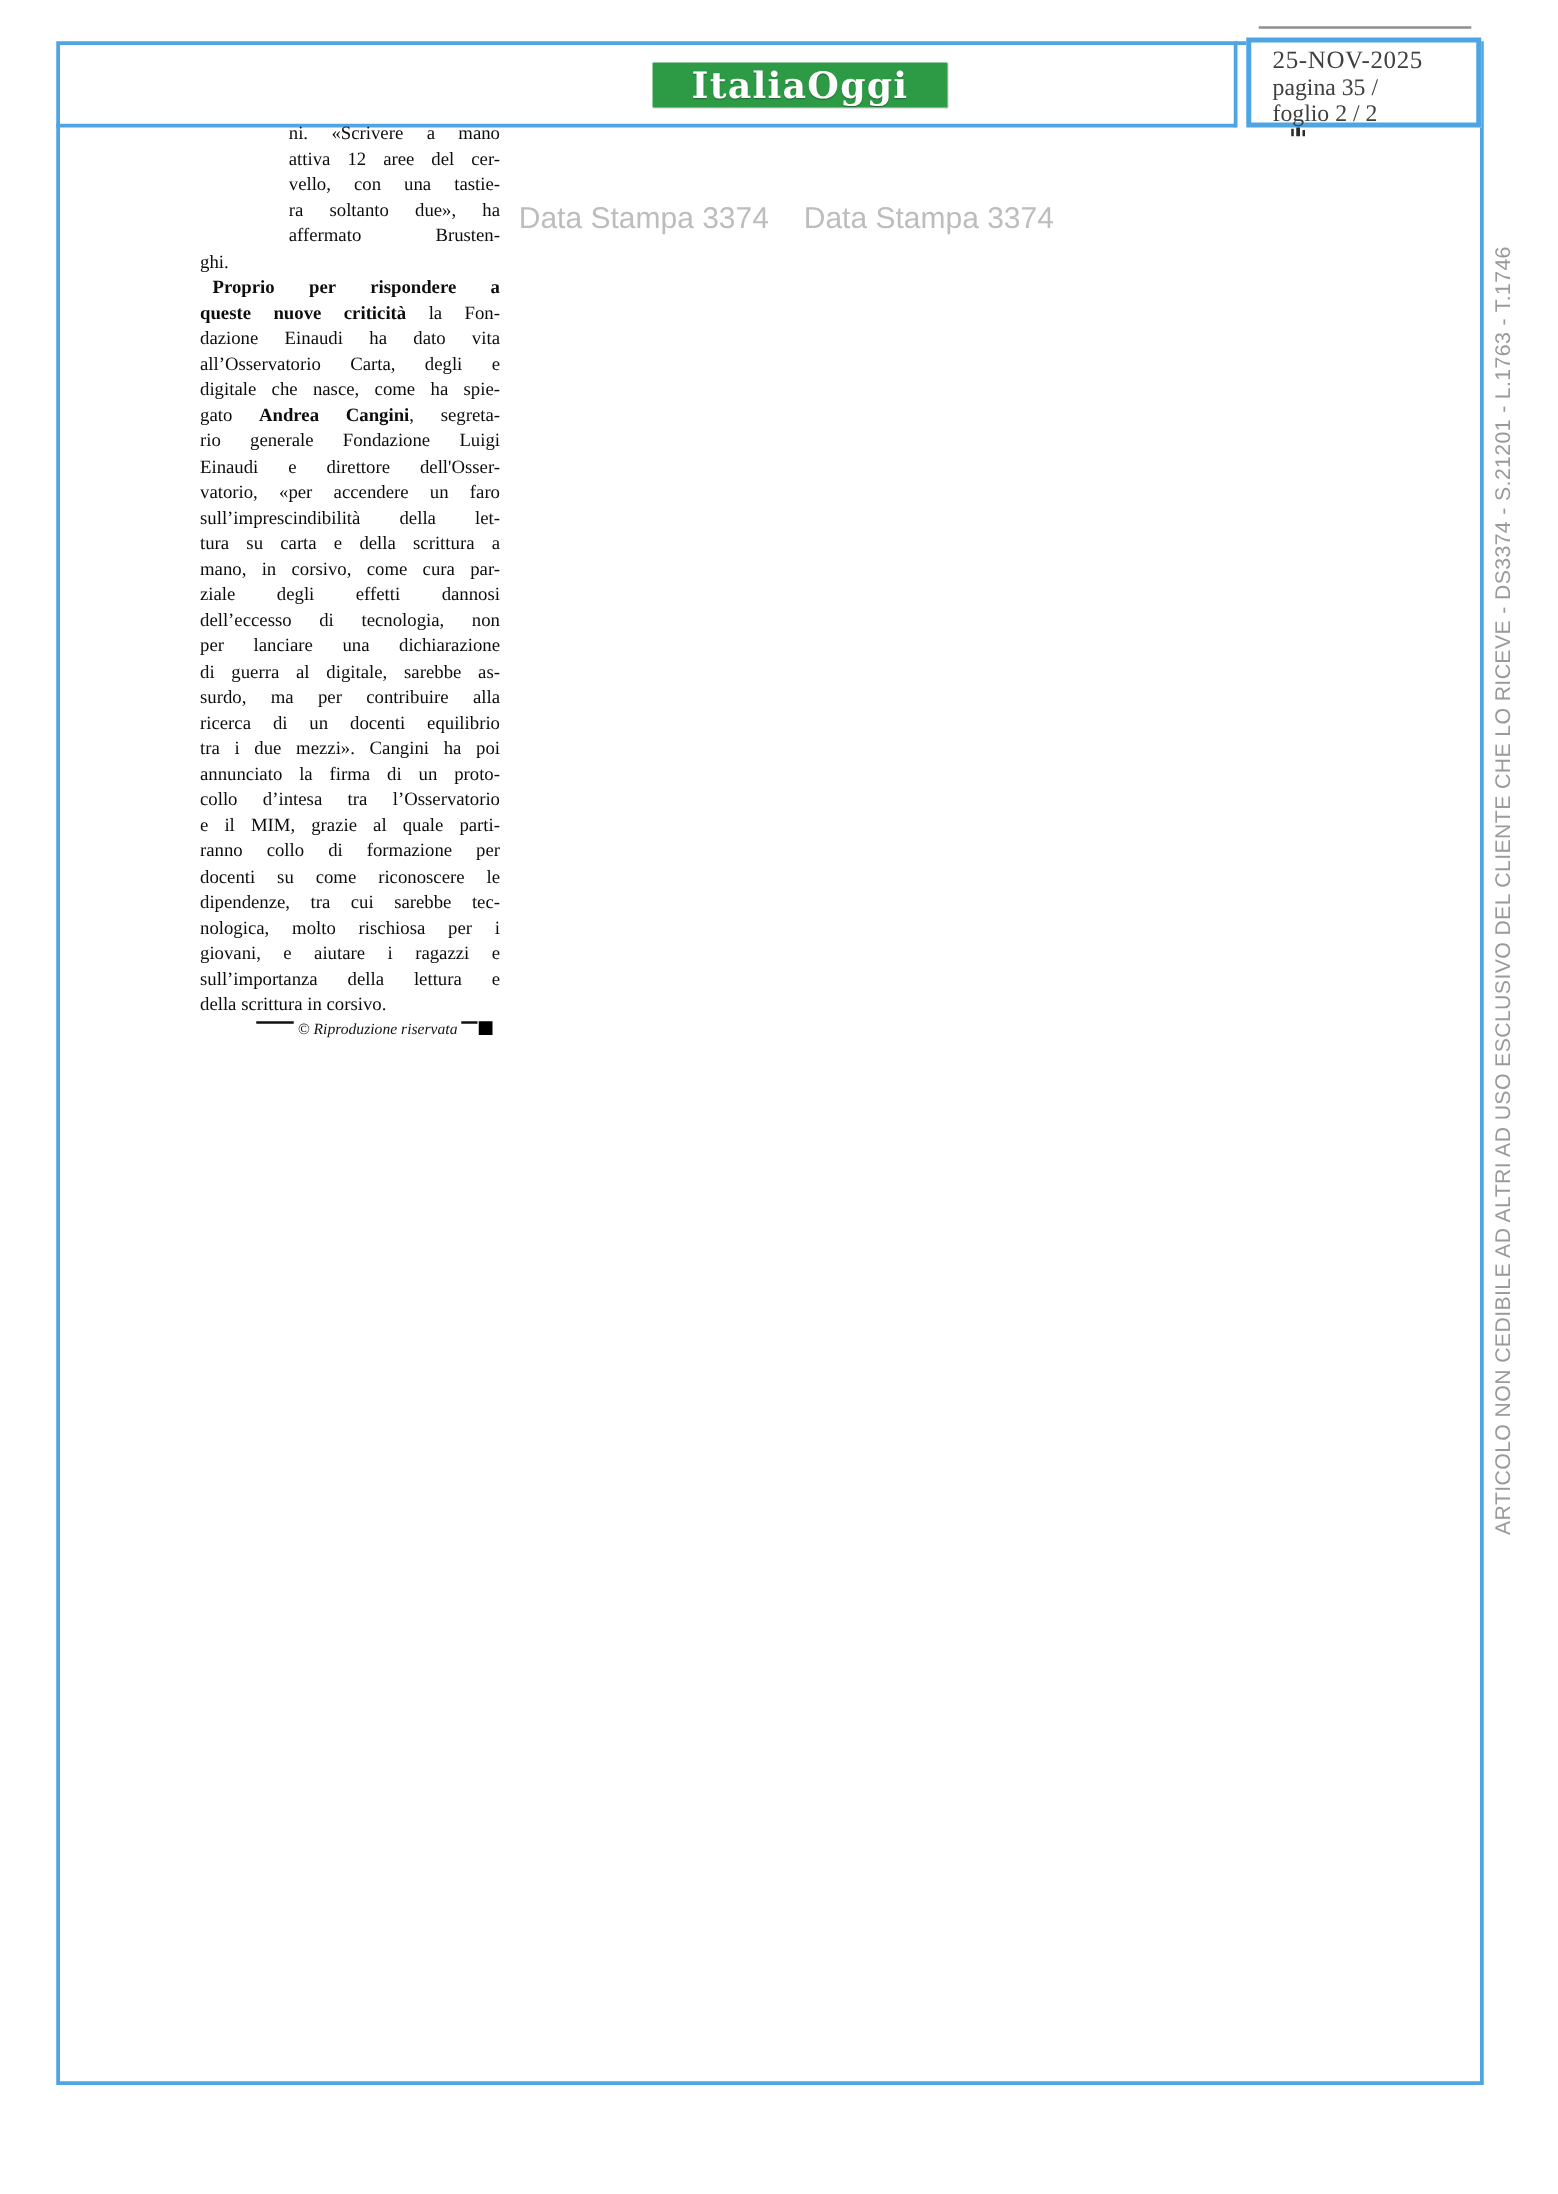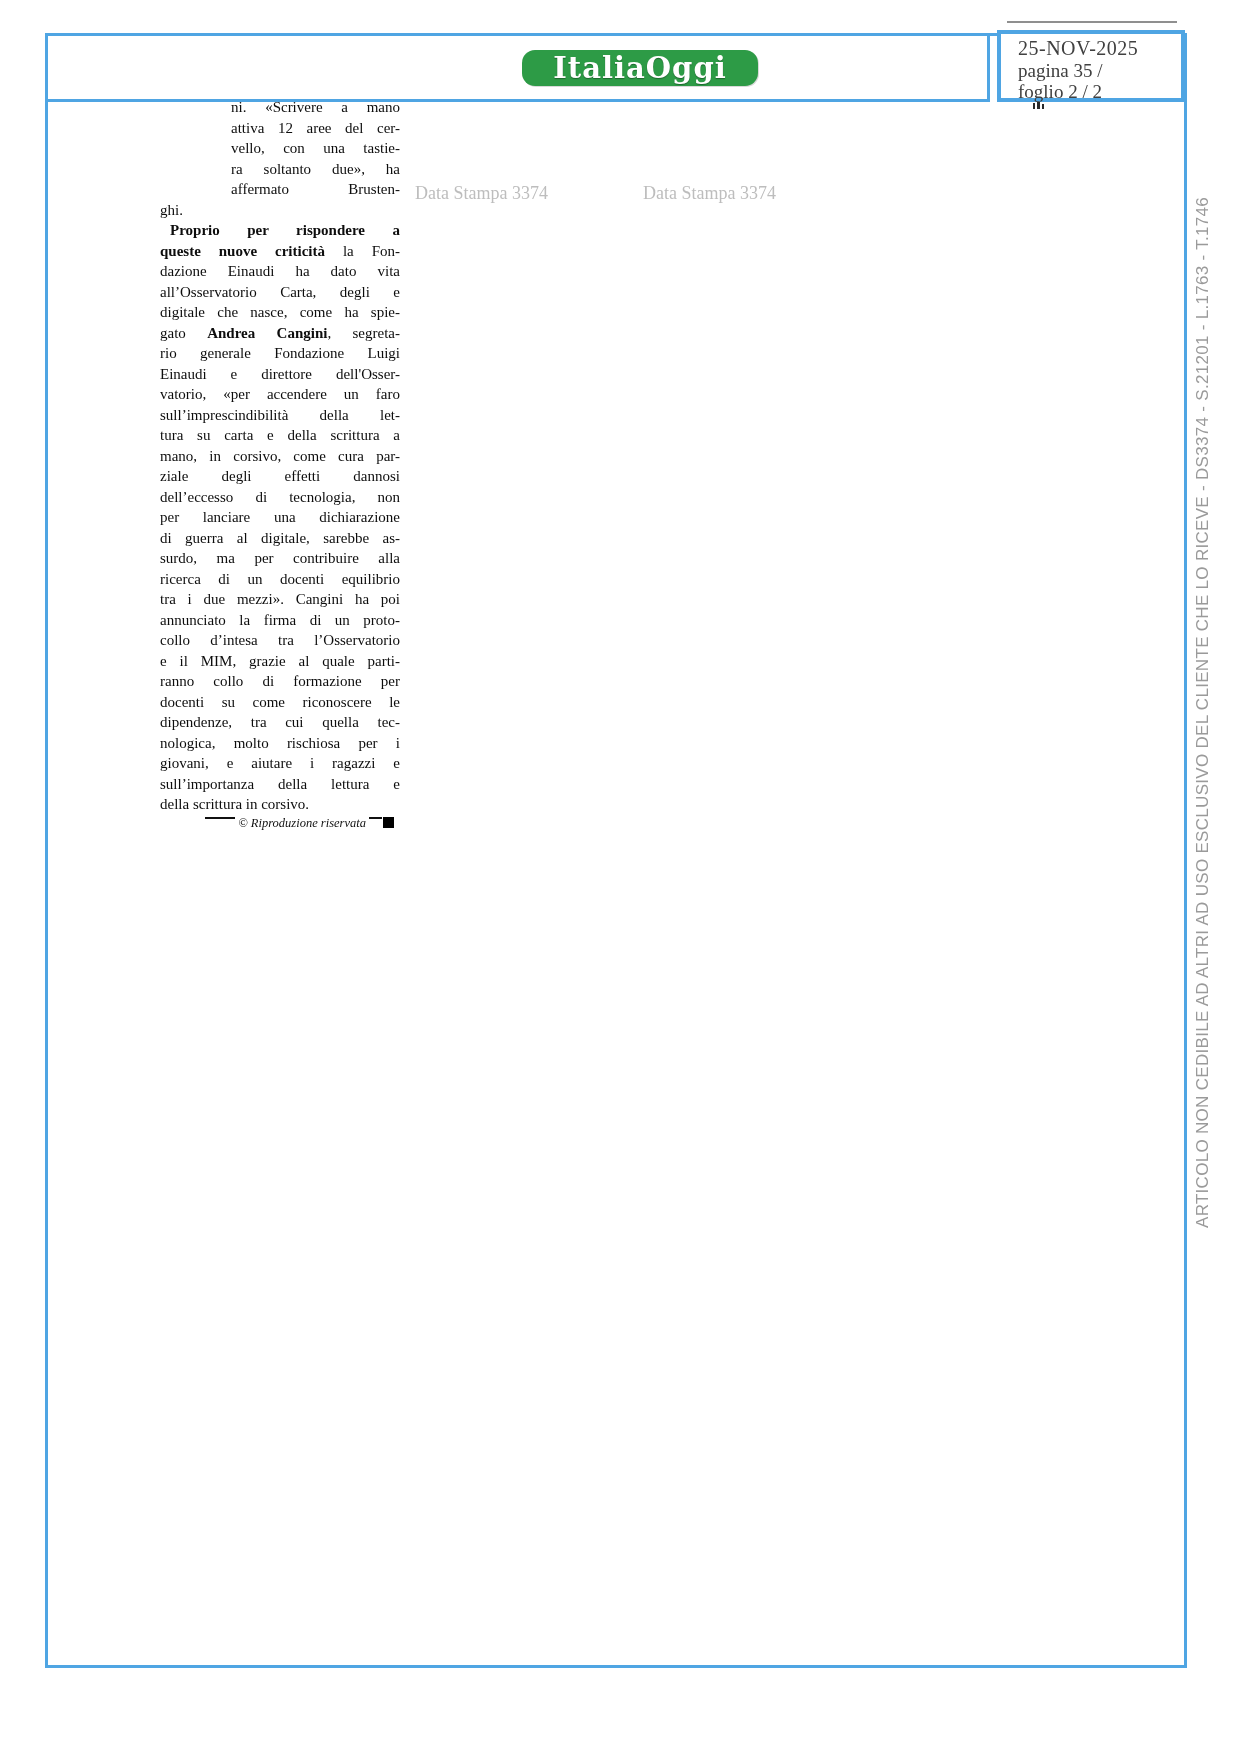--- a/index.html
+++ b/index.html
@@ -14,21 +14,21 @@
   }
   .header-divider{
     position:absolute;left:45px;top:99px;width:944px;height:3px;background:#4fa5e3;
   }
   .header-vline{
     position:absolute;left:987px;top:33px;width:3px;height:69px;background:#4fa5e3;
   }
   
   .logo-box{
     position:absolute;left:522px;top:50px;width:236px;height:36px;
-    background:#2d9b46;border-radius:13px;
+    background:#2d9b46;border-radius:0;
     display:flex;align-items:center;justify-content:center;
     box-shadow:1px 1px 0 rgba(0,0,0,0.15);
   }
   .logo-text{
     color:#ffffff;font-family:"DejaVu Serif",serif;font-weight:700;
     font-size:29px;letter-spacing:1px;line-height:1;
     text-shadow:0 1px 1px rgba(0,0,0,0.35);
   }
   
   .date-box{
@@ -40,22 +40,22 @@
   .pagina-line,.foglio-line{font-size:19px;line-height:21px;}
   .scan-line-artifact{
     position:absolute;left:1007px;top:21px;width:170px;height:2px;background:#8f8f8f;
   }
   .scan-smudge{position:absolute;background:#2a2a2a;}
   .smudge-a{left:1033px;top:103px;width:2px;height:6px;}
   .smudge-b{left:1037px;top:102px;width:3px;height:7px;}
   .smudge-c{left:1042px;top:104px;width:2px;height:5px;}
   
   .watermark{
-    position:absolute;top:161px;font-family:Liberation Serif, serif;
-    font-size:18px;color:#bdbdbd;white-space:nowrap;margin-top:22px;
+    position:absolute;top:161px;font-family:Liberation Sans, sans-serif;
+    font-size:24px;color:#bdbdbd;white-space:nowrap;
   }
   .wm-1{left:415px;}
   .wm-2{left:643px;}
   
   .article{
     position:absolute;left:160px;top:97px;width:240px;
     font-family:"Liberation Serif",serif;font-size:15px;color:#0d0d0d;
   }
   .tline{
     height:20.5px;line-height:20.5px;overflow:hidden;
@@ -135,21 +135,21 @@
       <div class="tline"><span>per lanciare una dichiarazione</span></div>
       <div class="tline"><span>di guerra al digitale, sarebbe as-</span></div>
       <div class="tline"><span>surdo, ma per contribuire alla</span></div>
       <div class="tline"><span>ricerca di un docenti equilibrio</span></div>
       <div class="tline"><span>tra i due mezzi». Cangini ha poi</span></div>
       <div class="tline"><span>annunciato la firma di un proto-</span></div>
       <div class="tline"><span>collo d’intesa tra l’Osservatorio</span></div>
       <div class="tline"><span>e il MIM, grazie al quale parti-</span></div>
       <div class="tline"><span>ranno collo di formazione per</span></div>
       <div class="tline"><span>docenti su come riconoscere le</span></div>
-      <div class="tline"><span>dipendenze, tra cui quella tec-</span></div>
+      <div class="tline"><span>dipendenze, tra cui sarebbe tec-</span></div>
       <div class="tline"><span>nologica, molto rischiosa per i</span></div>
       <div class="tline"><span>giovani, e aiutare i ragazzi e</span></div>
       <div class="tline"><span>sull’importanza della lettura e</span></div>
       <div class="tline left"><span>della scrittura in corsivo.</span></div>
     </div>
   <div class="repro-line">
     <span class="repro-dash dash-long"></span>
     <span class="repro-text">© Riproduzione riservata</span>
     <span class="repro-dash dash-short"></span>
     <span class="repro-square"></span>

